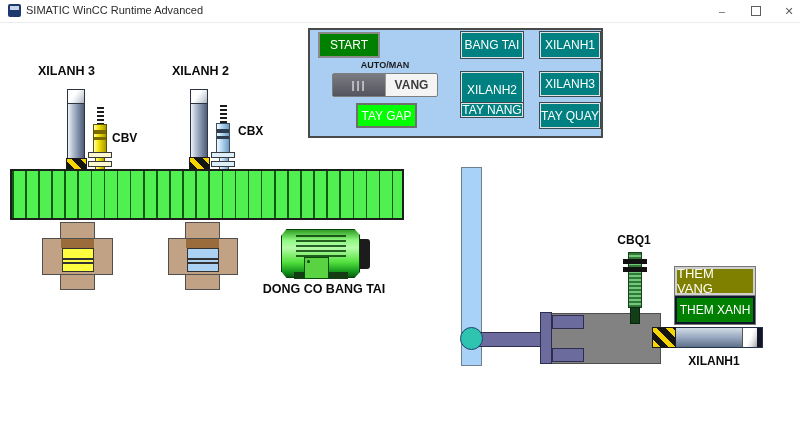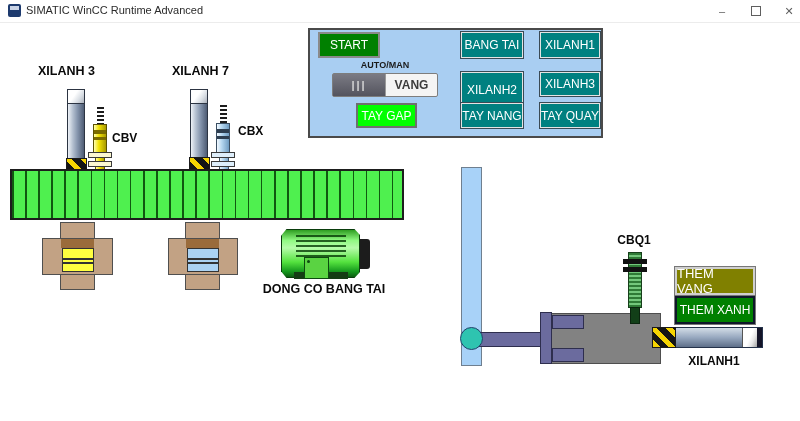--- a/index.html
+++ b/index.html
@@ -100,25 +100,25 @@
 
   <div class="mode-label">AUTO/MAN</div>
   <div class="toggle">
     <div class="toggle-grip">|||</div>
     <div class="toggle-val">VANG</div>
   </div>
   <div class="btn teal" style="left:461px;top:72px;width:62px;height:36px;">XILANH2</div>
   <div class="btn teal" style="left:540px;top:72px;width:60px;height:24px;">XILANH3</div>
 
   <div class="btn lime" style="left:356px;top:103px;width:61px;height:25px;">TAY GAP</div>
-  <div class="btn teal" style="left:461px;top:103px;width:62px;height:25px;text-align:right;">TAY NANG</div>
+  <div class="btn teal" style="left:461px;top:103px;width:62px;height:14px;text-align:right;">TAY NANG</div>
   <div class="btn teal" style="left:540px;top:103px;width:60px;height:25px;">TAY QUAY</div>
 
   <div class="lbl" style="left:38px;top:64px;">XILANH 3</div>
-  <div class="lbl" style="left:172px;top:64px;">XILANH 7</div>
+  <div class="lbl" style="left:172px;top:64px;">XILANH 2</div>
 
   <div class="cyl-v" style="left:67px;top:89px;height:70px;">
     <div class="cyl-cap"></div>
   </div>
   <div class="hazard" style="left:66px;top:158px;width:21px;height:20px;"></div>
 
   <div class="spring" style="left:97px;top:105px;height:20px;"></div>
   <div style="position:absolute;left:95px;top:124px;width:10px;height:54px;background:linear-gradient(90deg,#ffff9e,#f2e203 45%,#b0a200);border:1px solid #5c5200;box-sizing:border-box;"></div>
   <div style="position:absolute;left:93px;top:124px;width:14px;height:33px;background:linear-gradient(90deg,#ffffb0,#f2e203 40%,#a89a00);border:1px solid #5c5200;box-sizing:border-box;">
     <div style="position:absolute;left:0;top:5px;width:100%;height:4px;background:#7a6b00;"></div>

